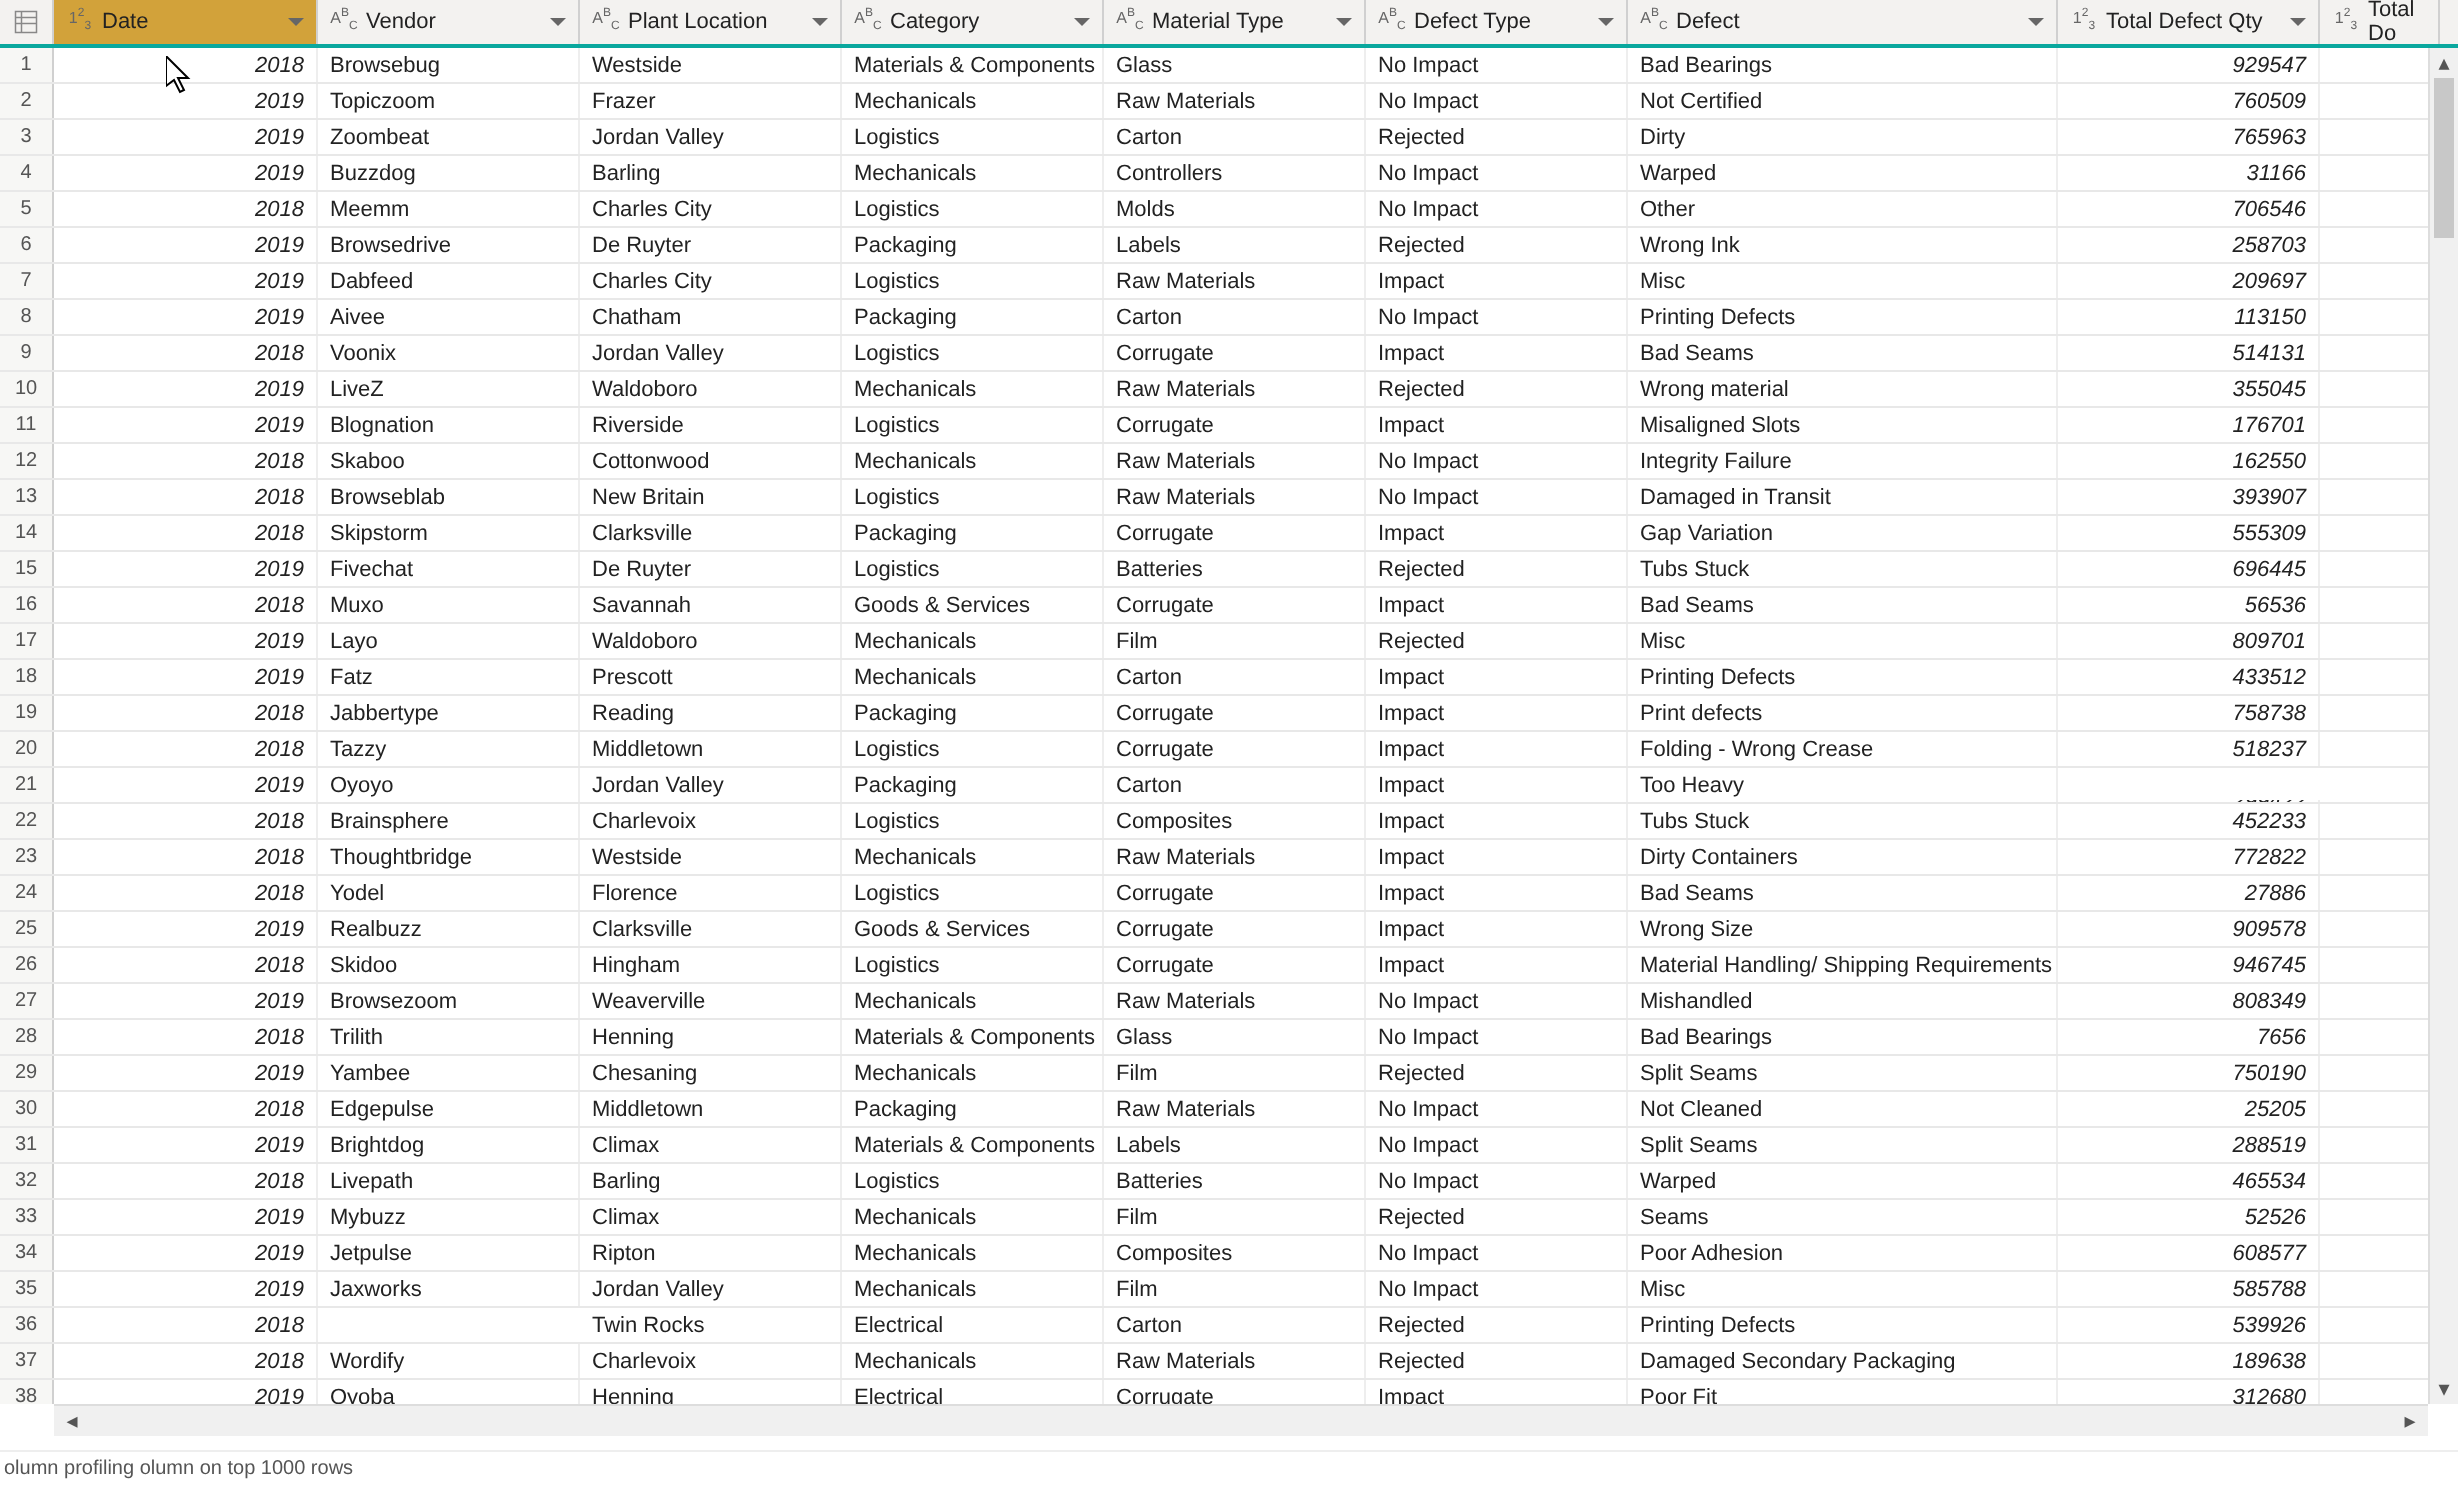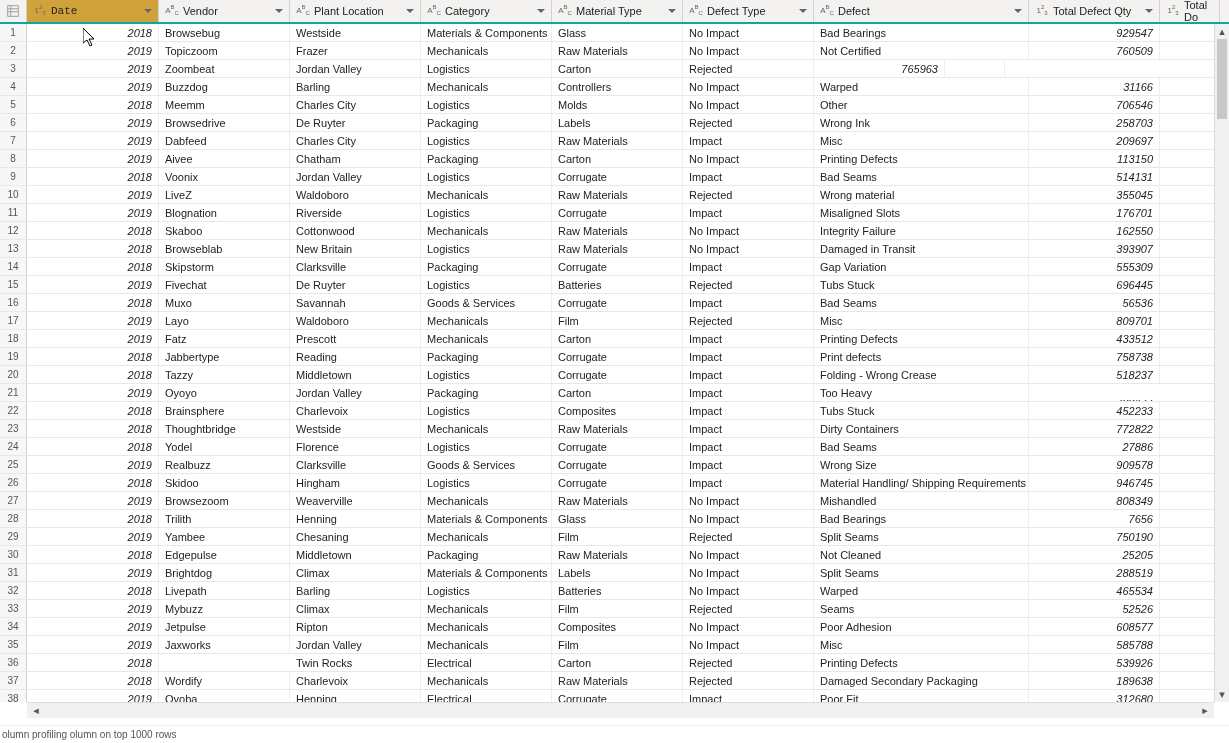--- a/index.html
+++ b/index.html
@@ -5,21 +5,21 @@
 * { margin: 0; padding: 0; box-sizing: border-box; }
 html, body { width: 100%; height: 100%; overflow: hidden; font-family: "Segoe UI", Tahoma, sans-serif; font-size: 11px; background: #fff; }
 .grid-wrap { position: relative; width: 1229px; height: 743px; background: #fff; }
 .hdr-row { display: flex; height: 24px; border-bottom: 2px solid #0aa89e; background: #f3f2f0; }
 .corner { width: 27px; border-right: 1px solid #d0d0d0; display: flex; align-items: center; justify-content: center; background: #f3f2f0; }
 .corner svg { width: 12px; height: 12px; }
 .col { display: flex; align-items: center; padding: 0 4px; border-right: 1px solid #d0d0d0; position: relative; background: #f3f2f0; }
 .col.sel { background: #d2a23a; }
 .col .type-ic { width: 18px; display: inline-flex; align-items: center; justify-content: center; margin-right: 2px; color: #444; }
 .col .lbl { flex: 1; color: #222; }
-.col.sel .lbl { color: #222; font-weight: 400; font-family: Liberation Mono, monospace; }
+.col.sel .lbl { color: #222; font-weight: 400; }
 .col .drop { width: 12px; display: inline-flex; align-items: center; justify-content: center; color: #666; }
 .rows { height: 678px; overflow: hidden; position: relative; }
 .row { display: flex; height: 18px; border-bottom: 1px solid #e8e8e8; }
 .rownum { width: 27px; display: flex; align-items: center; justify-content: center; color: #555; border-right: 1px solid #d0d0d0; background: #f7f7f5; font-size: 10px; }
 .cell { padding: 0 6px; display: flex; align-items: center; border-right: 1px solid #eee; color: #222; overflow: hidden; white-space: nowrap; }
 .cell.num { justify-content: flex-end; font-style: italic; font-family: "Segoe UI", sans-serif; }
 .vscroll { position: absolute; right: 0; top: 24px; bottom: 41px; width: 15px; background: #f0f0f0; border-left: 1px solid #ddd; }
 .vscroll .arrow { height: 15px; display: flex; align-items: center; justify-content: center; color: #555; }
 .vscroll .track { position: absolute; top: 15px; bottom: 15px; left: 0; right: 0; }
 .vscroll .thumb { position: absolute; left: 2px; right: 2px; top: 0; height: 80px; background: #c8c8c8; border-radius: 0; }
@@ -167,20 +167,21 @@
         <div class="cell num" style="width: 60px;"></div>
       </div>
       <div class="row">
         <div class="rownum">3</div>
         <div class="cell num" style="width: 132px;">2019</div>
         <div class="cell" style="width: 131px;">Zoombeat</div>
         <div class="cell" style="width: 131px;">Jordan Valley</div>
         <div class="cell" style="width: 131px;">Logistics</div>
         <div class="cell" style="width: 131px;">Carton</div>
         <div class="cell" style="width: 131px;">Rejected</div>
+        <div class="cell" style="width: 215px;">Dirty</div>
         <div class="cell num" style="width: 131px;">765963</div>
         <div class="cell num" style="width: 60px;"></div>
       </div>
       <div class="row">
         <div class="rownum">4</div>
         <div class="cell num" style="width: 132px;">2019</div>
         <div class="cell" style="width: 131px;">Buzzdog</div>
         <div class="cell" style="width: 131px;">Barling</div>
         <div class="cell" style="width: 131px;">Mechanicals</div>
         <div class="cell" style="width: 131px;">Controllers</div>

